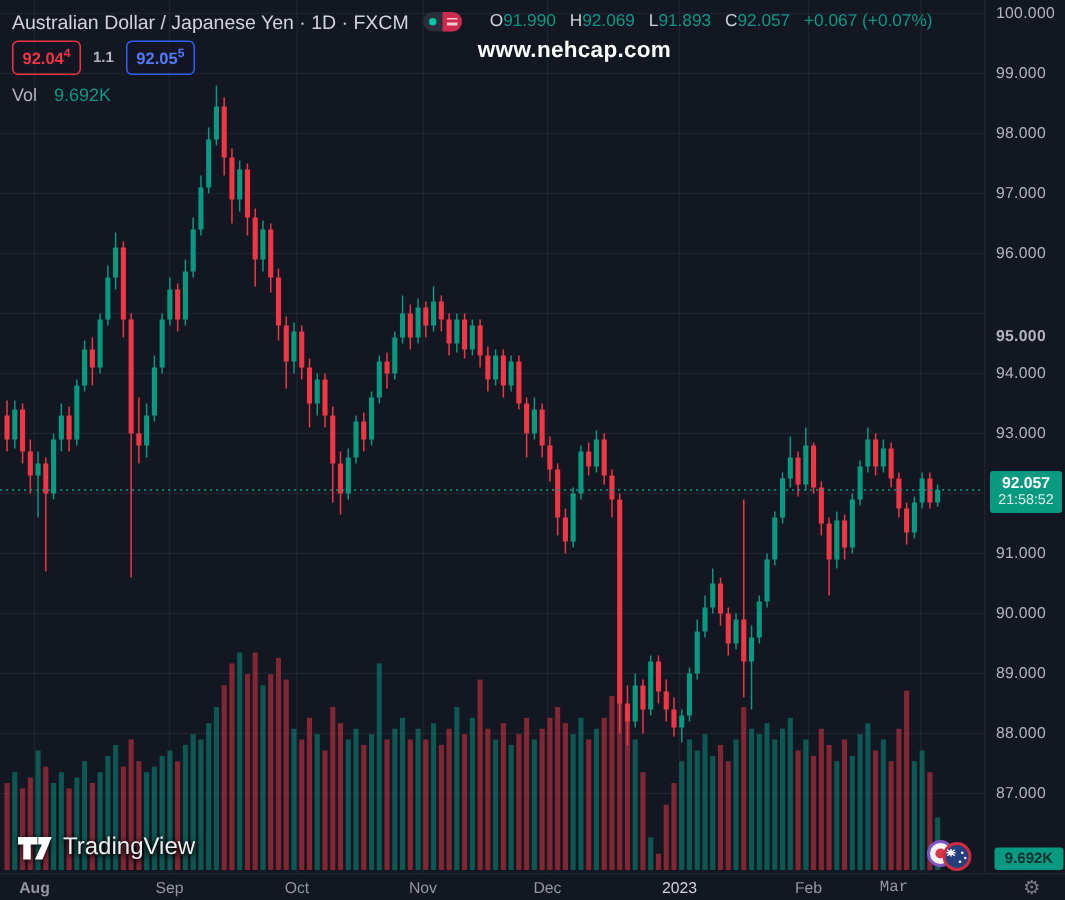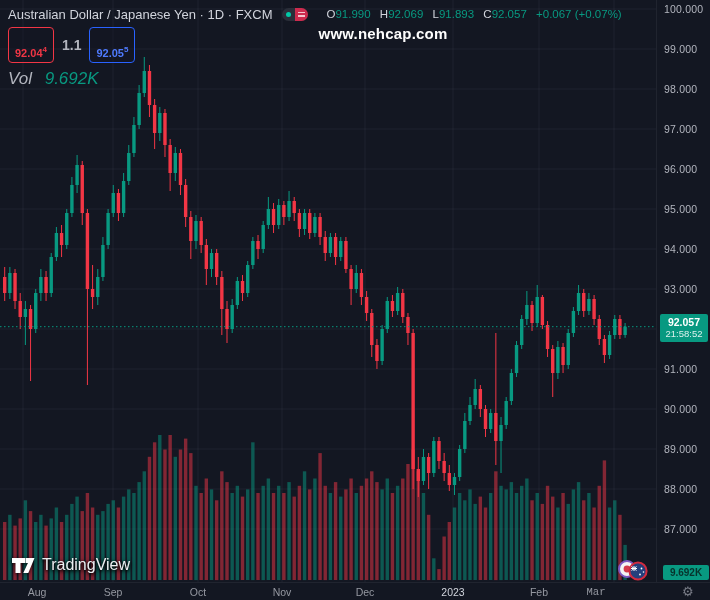--- a/index.html
+++ b/index.html
@@ -35,26 +35,26 @@
                margin:0 12px 0 10px;display:inline-block;}
   .toggle-pill .dot{position:absolute;left:4px;top:4px;width:5px;height:5px;border-radius:50%;background:#00c9a7;}
   .toggle-pill .seg{position:absolute;right:0;top:0;width:13px;height:13px;border-radius:0 7px 7px 0;background:#cc2b4e;}
   .toggle-pill .seg i{position:absolute;left:3px;width:7px;height:1.5px;background:#f4c6cf;display:block;}
   .toggle-pill .seg i.l1{top:4px;} .toggle-pill .seg i.l2{top:7.5px;}
   .ohlc{font-size:11.5px;white-space:nowrap;}
   .ohlc .lbl{color:#d1d4dc;margin-left:6px;}
   .ohlc .val,.ohlc .chg{color:#089981;}
   .hrow2{margin-top:4px;display:flex;align-items:center;}
   .quote-box{border:1px solid;border-radius:4px;font-size:11px;font-weight:bold;
-             padding:15px 6px 2px;line-height:13px;background:rgba(19,23,34,.4);}
+             padding:1px 6px 2px;line-height:13px;background:rgba(19,23,34,.4);}
   .quote-box sup{font-size:8px;}
   .bid{color:#f23645;border-color:#f23645;}
   .ask{color:#4f7bff;border-color:#2962ff;}
-  .spread{color:#b2b5be;font-size:14px;font-weight:bold;margin:0 8px;}
-  .hrow3{margin-top:6px;font-size:17px;font-style:italic;}
+  .spread{color:#b2b5be;font-size:10px;font-weight:bold;margin:0 8px;}
+  .hrow3{margin-top:6px;font-size:12px;}
   .vol-lbl{color:#b2b5be;margin-right:8px;}
   .vol-val{color:#089981;}
 
   .watermark{position:absolute;left:0;top:25px;width:710px;text-align:center;
              font-size:15px;font-weight:bold;color:#fdfdfd;letter-spacing:.2px;padding-left:28px;}
 
   
   .tv-logo{position:absolute;left:12px;top:556px;display:flex;align-items:center;
            filter:drop-shadow(0 1px 2px rgba(0,0,0,.8));}
   .tv-logo .txt{color:#eceff2;font-size:16px;font-weight:normal;margin-left:7px;
@@ -460,33 +460,33 @@
     <div class="price-badge" style="top: 314px;">
       <div class="p">92.057</div>
       <div class="t">21:58:52</div>
     </div>
     <div class="vol-badge">9.692K</div>
   <div class="pa-label" style="top: 3px;">100.000</div>
       <div class="pa-label" style="top: 43px;">99.000</div>
       <div class="pa-label" style="top: 83px;">98.000</div>
       <div class="pa-label" style="top: 123px;">97.000</div>
       <div class="pa-label" style="top: 163px;">96.000</div>
-      <div class="pa-label" style="top: 203px;">95.000</div>
+      <div class="pa-label" style="top: 218px; font-weight: bold;">95.000</div>
       <div class="pa-label" style="top: 243px;">94.000</div>
       <div class="pa-label" style="top: 283px;">93.000</div>
       <div class="pa-label" style="top: 363px;">91.000</div>
       <div class="pa-label" style="top: 403px;">90.000</div>
       <div class="pa-label" style="top: 443px;">89.000</div>
       <div class="pa-label" style="top: 483px;">88.000</div>
       <div class="pa-label" style="top: 523px;">87.000</div>
     </div>
 
   <div id="time-axis">
     <span class="gear">⚙</span>
-  <div class="ta-label" style="left: 37px;">Aug</div>
+  <div class="ta-label" style="left: 23px; font-weight: bold;">Aug</div>
       <div class="ta-label" style="left: 113px;">Sep</div>
       <div class="ta-label" style="left: 198px;">Oct</div>
       <div class="ta-label" style="left: 282px;">Nov</div>
       <div class="ta-label" style="left: 365px;">Dec</div>
       <div class="ta-label year" style="left: 453px;">2023</div>
       <div class="ta-label" style="left: 539px;">Feb</div>
       <div class="ta-label" style="left: 596px; font-family: Liberation Mono, monospace;">Mar</div>
     </div>
 
   <div class="header">

